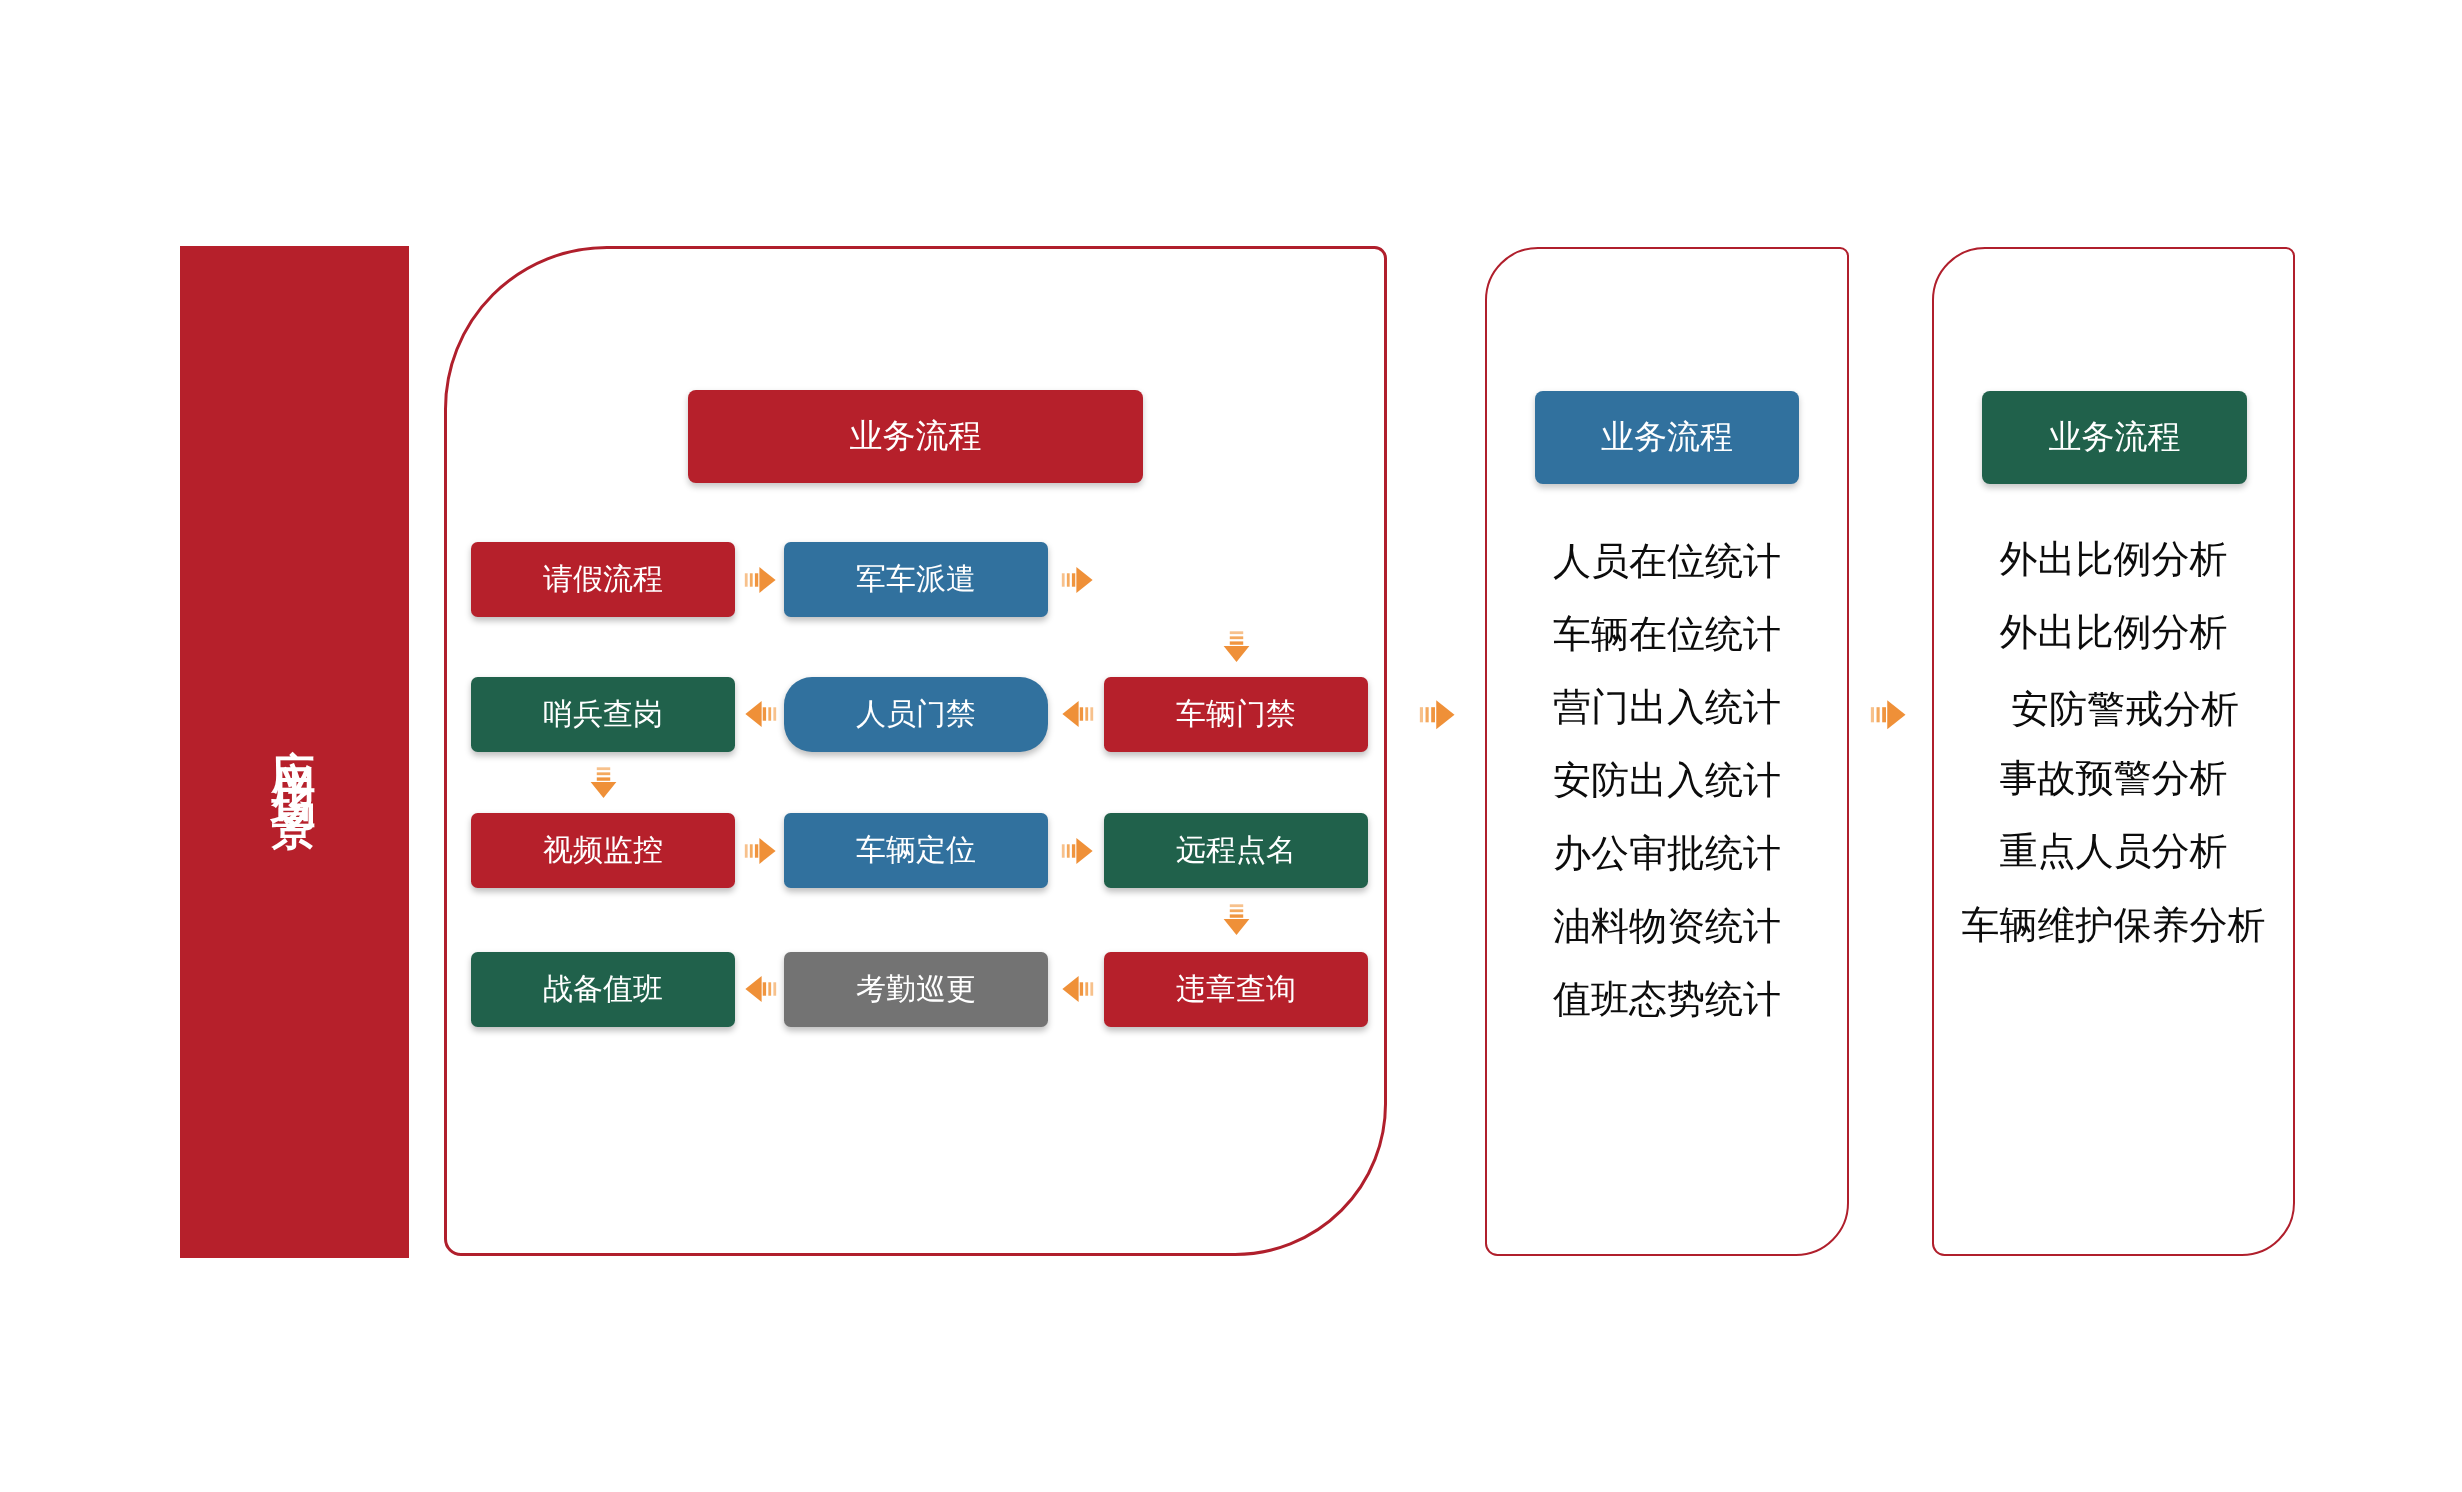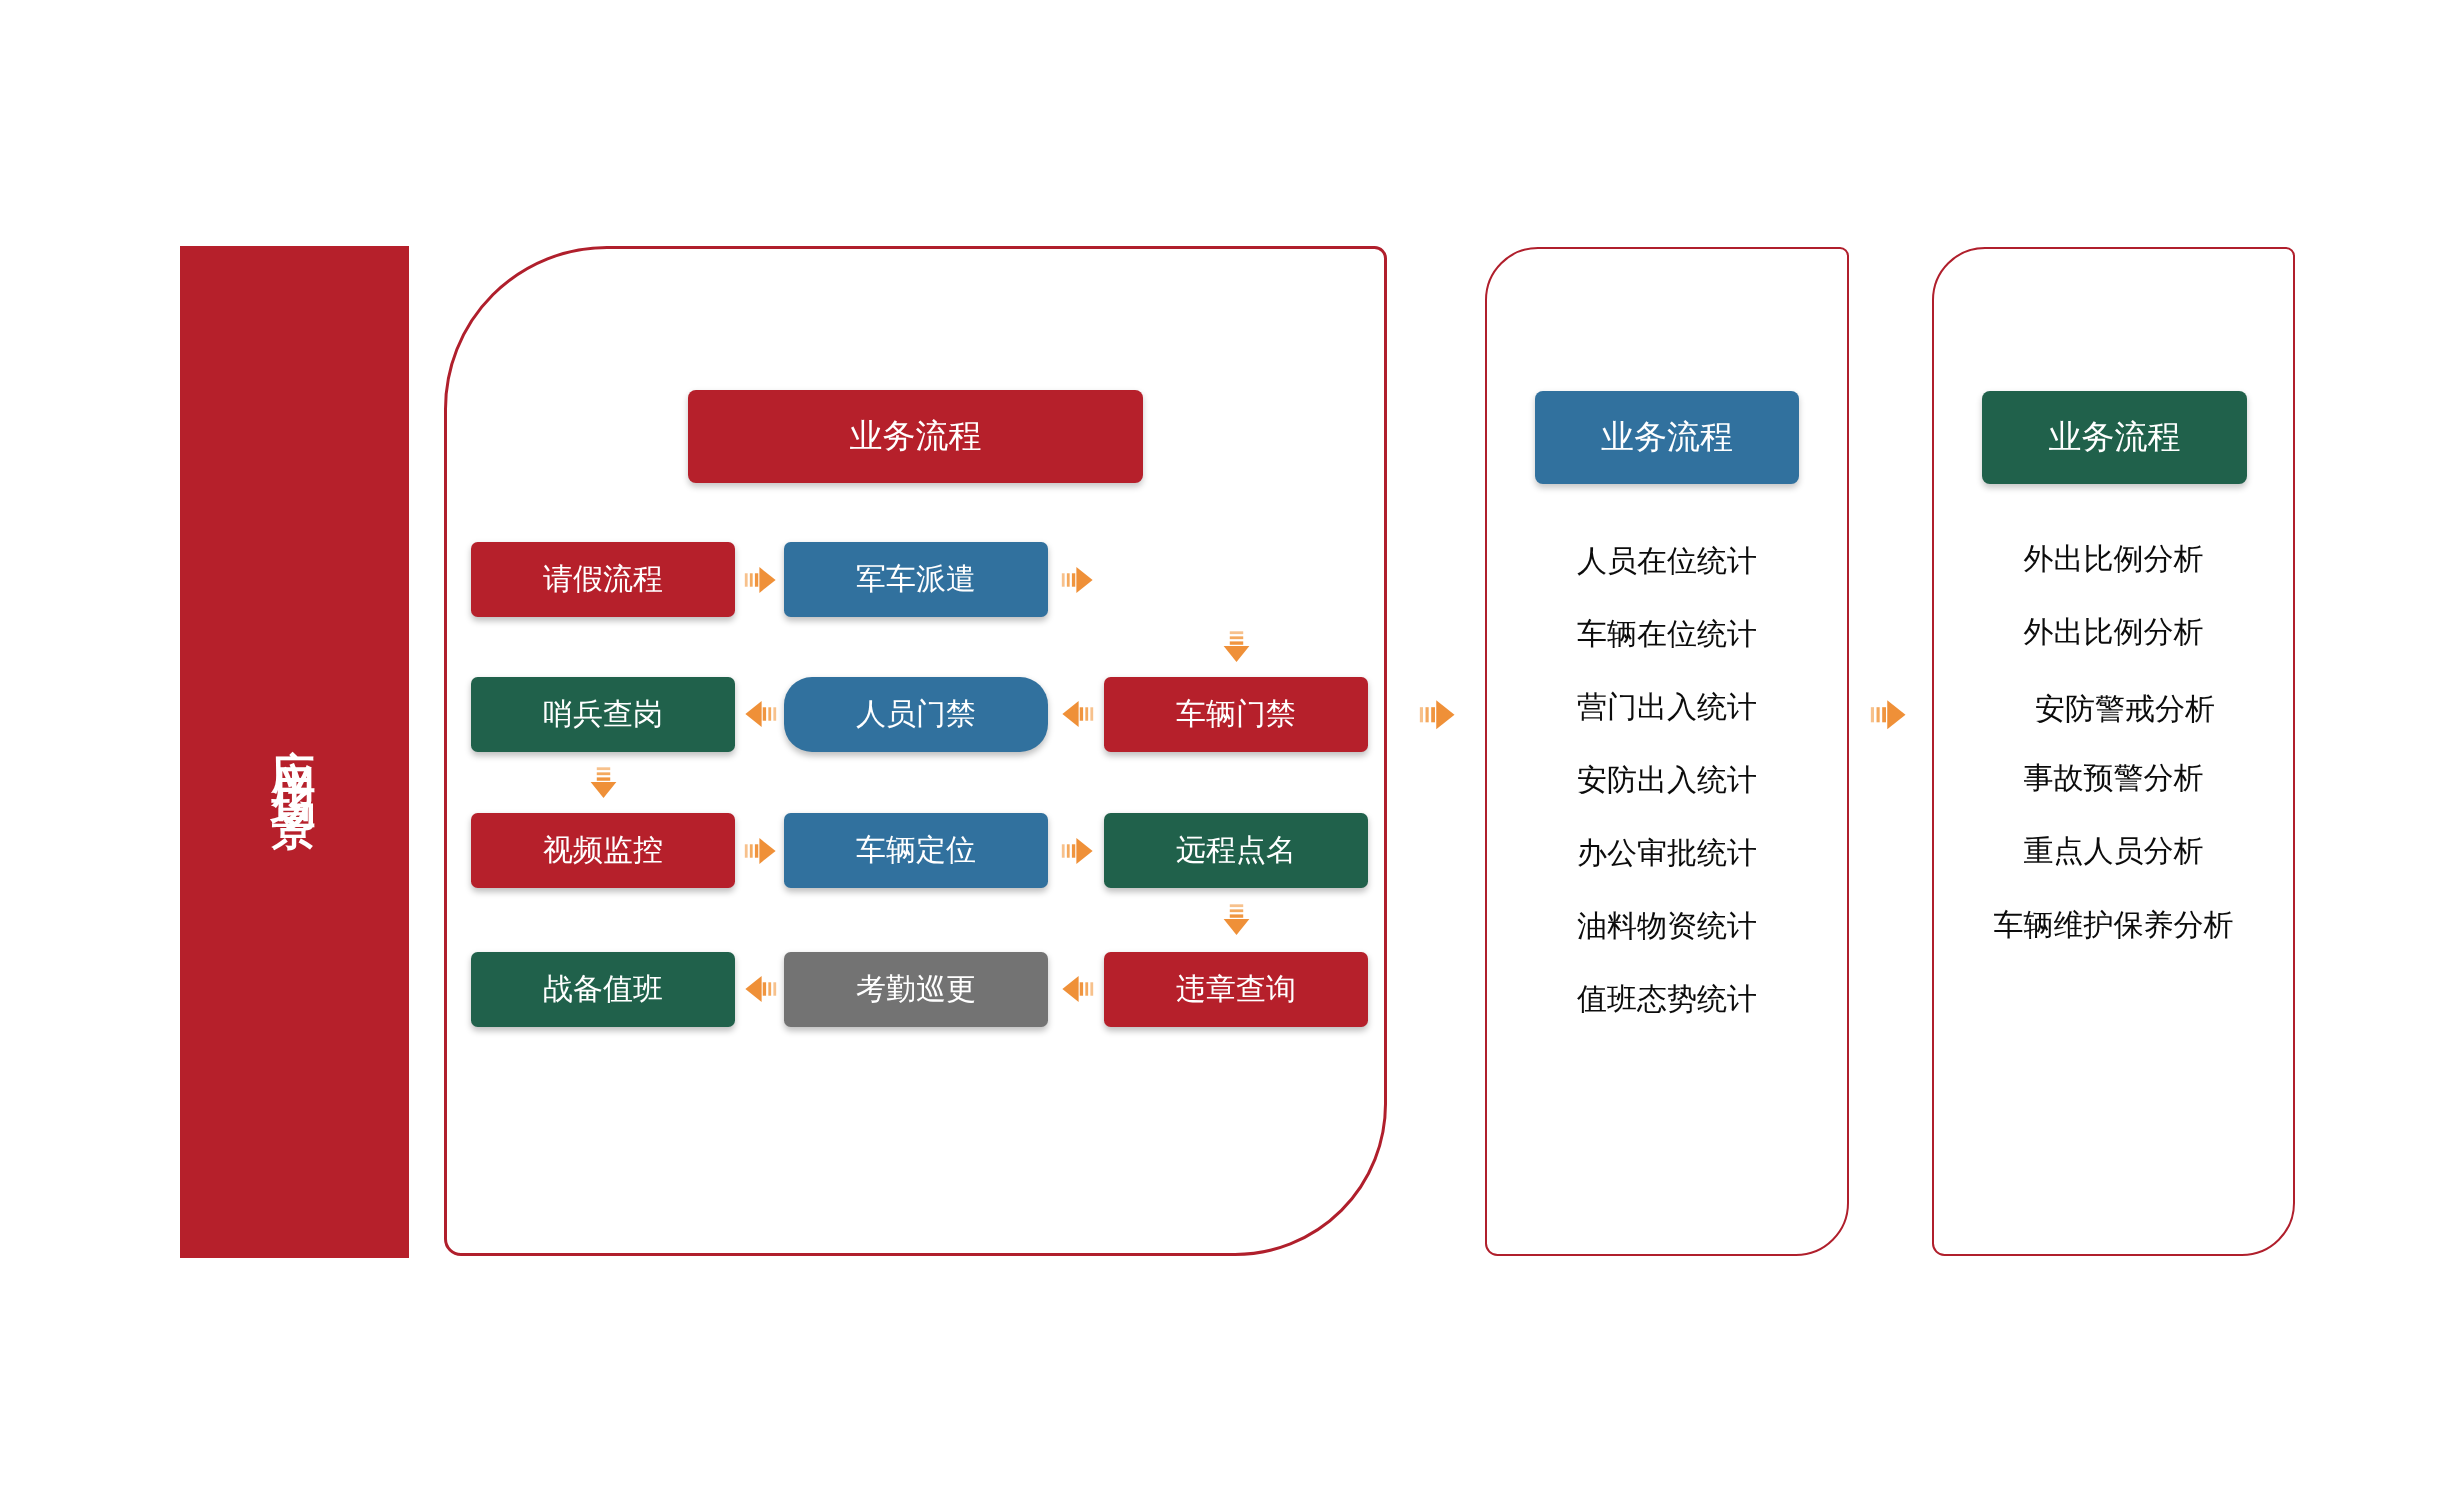--- a/index.html
+++ b/index.html
@@ -59,21 +59,21 @@
     color: #ffffff; font-size: 30px;
     box-shadow: 0 3.9px 6.7px rgba(0,0,0,0.25);
   }
 
   
   .list-item {
     height: 40px; line-height: 40px;
     width: 100%;
     text-align: center;
     color: #0c0c0c;
-    font-size: 30px;
+    font-size: 38px;
   }
 
   
   .arrow { display: flex; align-items: center; justify-content: center; }
   .arrow.left  { transform: rotate(180deg); }
   .arrow.down  { transform: rotate(90deg); }
 </style>
 </head>
 <body>
 

